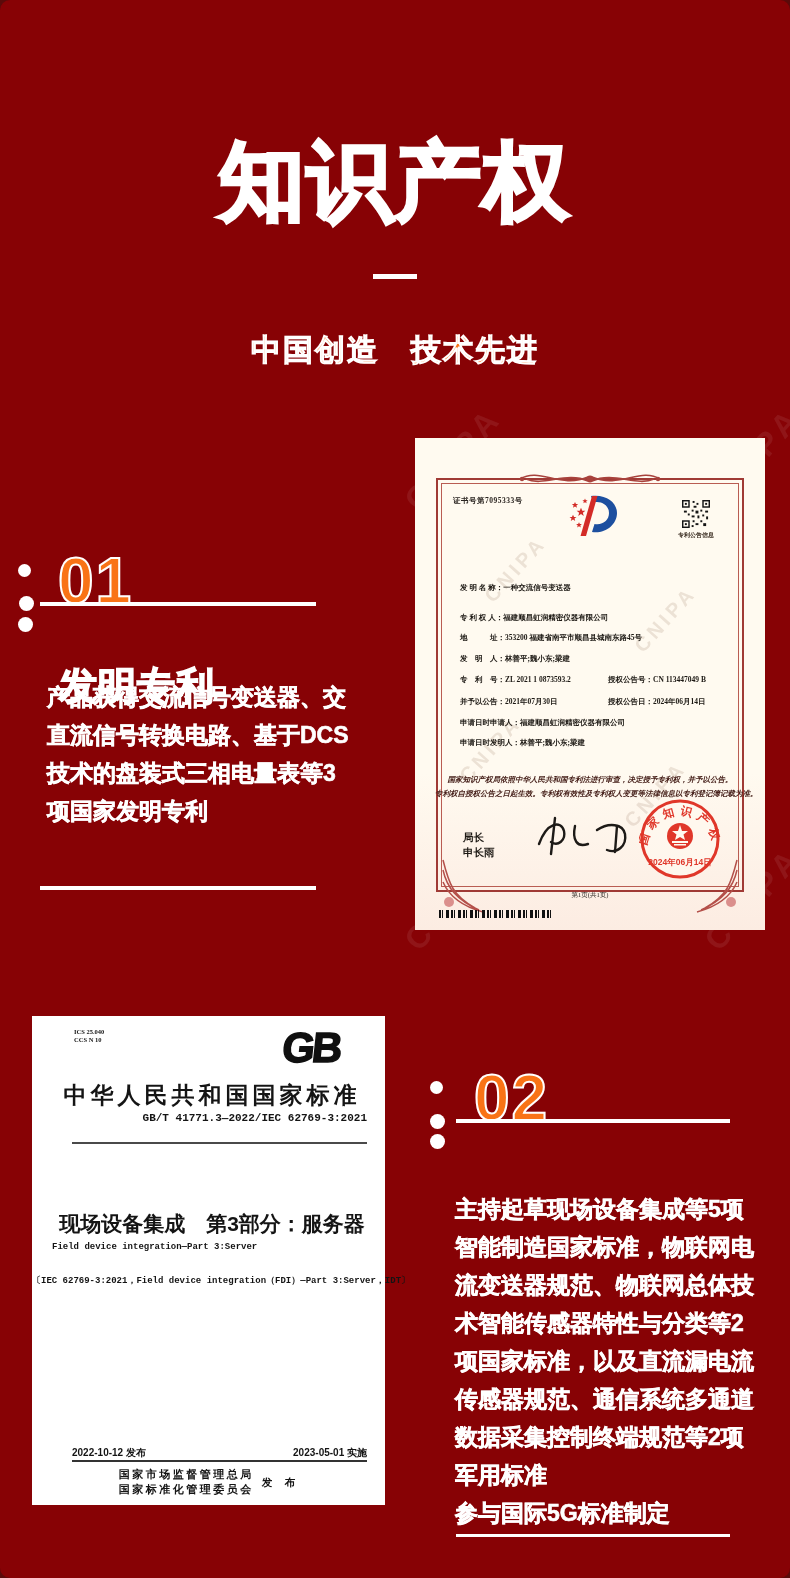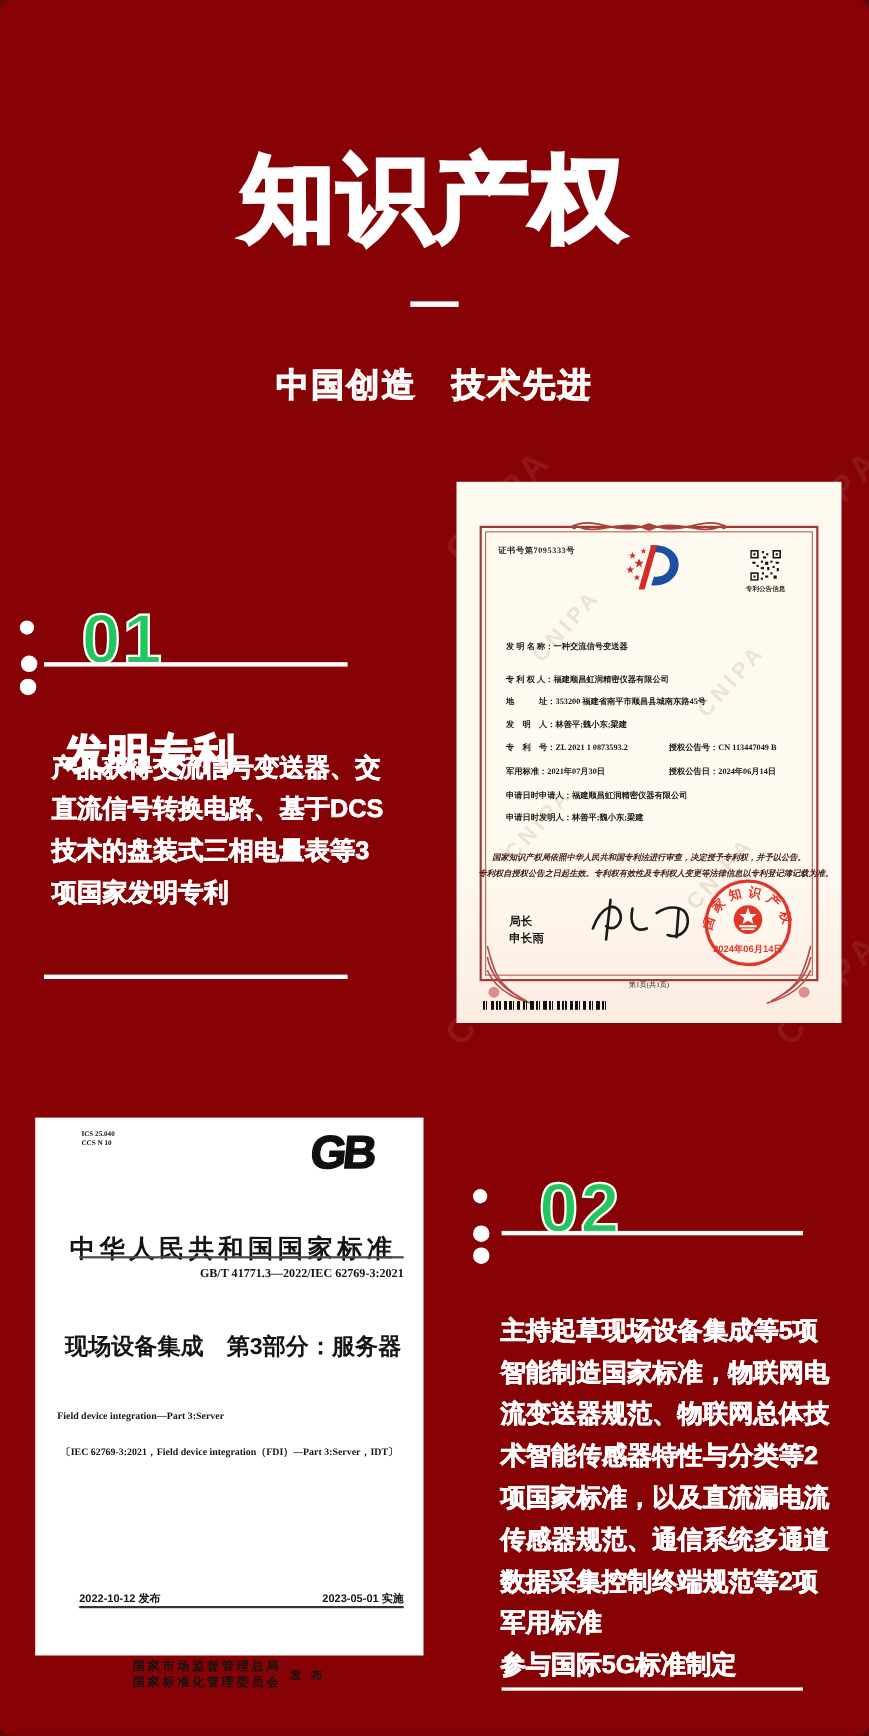--- a/index.html
+++ b/index.html
@@ -7,21 +7,21 @@
         font-family:"Liberation Sans","DejaVu Sans",sans-serif;margin:0 auto;border-radius:10px;}
   .abs{position:absolute;}
   
   .hdr-title{top:138px;left:0;width:790px;text-align:center;color:#fff;font-size:86px;
              font-weight:900;letter-spacing:2px;-webkit-text-stroke:3px #fff;line-height:1;}
   .hdr-dash{top:274px;left:373px;width:44px;height:5px;background:#fff;}
   .hdr-subtitle{top:330px;left:0;width:790px;text-align:center;color:#f97316;font-size:30px;
                 font-weight:700;letter-spacing:2px;-webkit-text-stroke:1px #fff;}
   
   .dot{position:absolute;background:#fff;border-radius:50%;}
-  .num{color:#22c55e;font-size:64px;font-weight:900;-webkit-text-stroke:2px #fff;line-height:1;letter-spacing:2px;margin-left:16px;}
+  .num{color:#f97316;font-size:64px;font-weight:900;-webkit-text-stroke:2px #fff;line-height:1;letter-spacing:2px;}
   .rule{position:absolute;height:4px;background:#fff;}
   .heading{color:#fff;font-size:38px;font-weight:900;-webkit-text-stroke:1.5px #fff;line-height:1;letter-spacing:1px;}
   .bodytext{color:#fff;font-size:23px;font-weight:700;-webkit-text-stroke:0.6px #fff;}
   .bodytext .line{height:38px;line-height:38px;white-space:nowrap;}
   
   .wm-red{position:absolute;color:rgba(255,255,255,0.08);font-size:32px;font-weight:700;
           letter-spacing:6px;transform:rotate(-48deg);}
   .wm-paper{position:absolute;color:rgba(150,118,92,0.18);font-size:20px;font-weight:700;
             letter-spacing:4px;transform:rotate(-48deg);}
   
@@ -61,21 +61,21 @@
   .gb-titlecn{top:194px;left:20px;width:320px;text-align:center;font-size:21px;font-weight:900;
               white-space:nowrap;}
   .gb-titleen{top:226px;left:20px;width:320px;text-align:left;font-size:9px;font-weight:700;}
   .gb-idt{top:258px;left:0;width:353px;text-align:center;font-size:9px;font-weight:700;white-space:nowrap;}
   .gb-dates{top:430px;left:40px;width:295px;font-size:10px;font-weight:700;}
   .gb-dates .right{float:right;}
   .gb-dateline{top:444px;left:40px;width:295px;height:1.5px;background:#333;}
   .gb-issuers{top:452px;left:0;width:353px;display:flex;justify-content:center;align-items:center;gap:8px;}
   .gb-issuers .names{font-size:11px;font-weight:700;letter-spacing:2.5px;line-height:15px;text-align:center;}
   .gb-publish{font-size:10.5px;font-weight:700;letter-spacing:3px;}
-  .gb-serif{font-family:Liberation Serif, serif;margin-top:40px;}
+  .gb-serif{font-family:Liberation Mono, monospace;}
 </style>
 </head>
 <body>
 
 <div class="page">
 
   <div class="abs hdr-title">知识产权</div>
   <div class="abs hdr-dash"></div>
   <div class="abs hdr-subtitle">中国创造　技术先进</div>
 
@@ -186,21 +186,21 @@
       </g>
     </svg>
     <div class="abs qr-caption serif">专利公告信息</div>
 
 
     <div class="cert-row" style="top:145px;"><span>发 明 名 称：</span><span>一种交流信号变送器</span></div>
     <div class="cert-row" style="top:175px;"><span>专 利 权 人：</span><span>福建顺昌虹润精密仪器有限公司</span></div>
     <div class="cert-row" style="top:195px;"><span>地　　　址：</span><span>353200 福建省南平市顺昌县城南东路45号</span></div>
     <div class="cert-row" style="top:216px;"><span>发　明　人：</span><span>林善平;魏小东;梁建</span></div>
     <div class="cert-row" style="top:237px;"><span>专　利　号：</span><span>ZL 2021 1 0873593.2</span><span class="col2"><span>授权公告号：</span><span>CN 113447049 B</span></span></div>
-    <div class="cert-row" style="top:259px;"><span>军用标准：</span><span>2021年07月30日</span><span class="col2"><span>授权公告日：</span><span>2024年06月14日</span></span></div>
+    <div class="cert-row" style="top:259px;"><span>并予以公告：</span><span>2021年07月30日</span><span class="col2"><span>授权公告日：</span><span>2024年06月14日</span></span></div>
     <div class="cert-row" style="top:280px;"><span>申请日时申请人：</span><span>福建顺昌虹润精密仪器有限公司</span></div>
     <div class="cert-row" style="top:300px;"><span>申请日时发明人：</span><span>林善平;魏小东;梁建</span></div>
 
     <div class="cert-stmt" style="top:337px;">国家知识产权局依照中华人民共和国专利法进行审查，决定授予专利权，并予以公告。</div>
     <div class="cert-stmt" style="top:351px;">专利权自授权公告之日起生效。专利权有效性及专利权人变更等法律信息以专利登记簿记载为准。</div>
 
     <div class="director" style="top:393px;">局长</div>
     <div class="director" style="top:408px;">申长雨</div>
     <svg class="abs" style="left:116px;top:376px;" width="104" height="44" viewBox="0 0 104 44">
       <g stroke="#1d1a17" stroke-width="2.4" fill="none" stroke-linecap="round">

